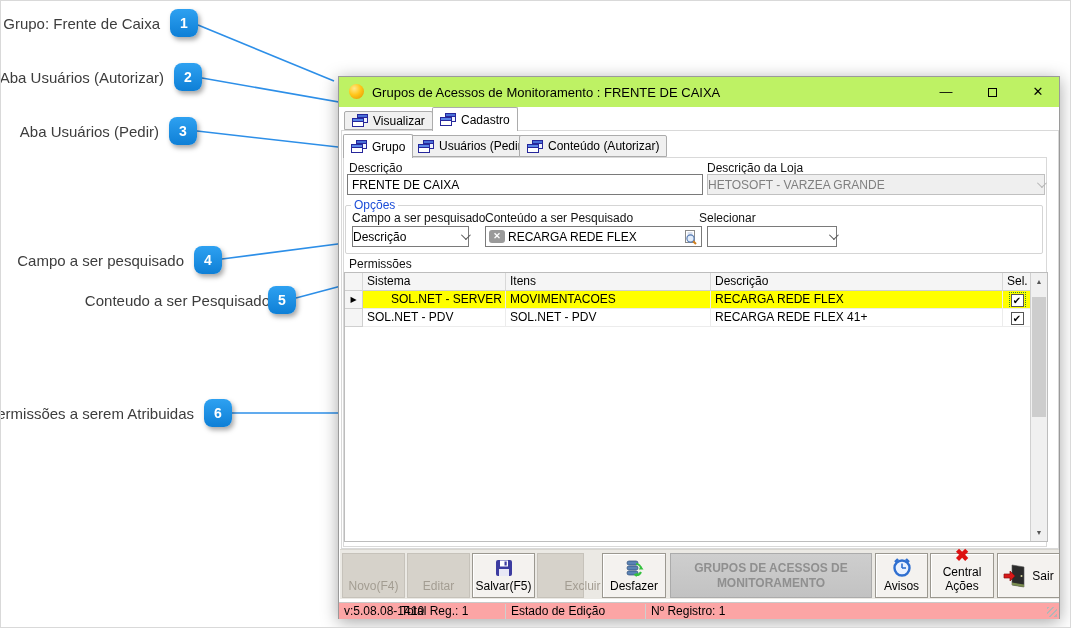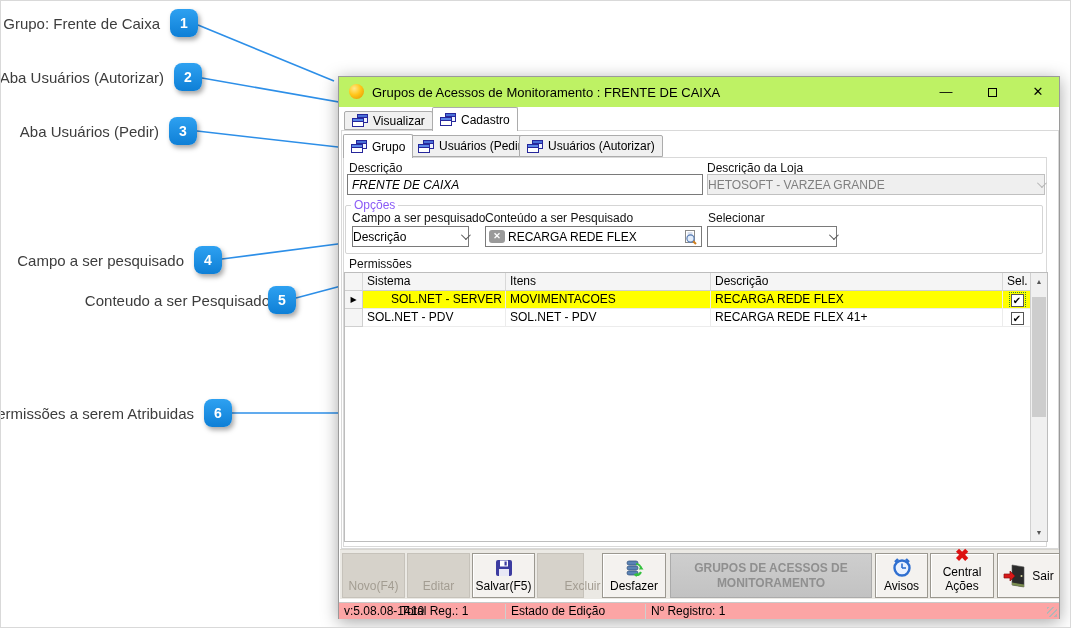--- a/index.html
+++ b/index.html
@@ -42,21 +42,21 @@
   .lbl { position:absolute; font-size:12px; color:#111; white-space:nowrap; }
   .tbox { position:absolute; height:21px; border:1px solid #7a7a7a; background:#fff;
           font-size:12px; color:#000; padding:0 4px; font-family:"Liberation Sans",sans-serif; }
   .combo { position:absolute; height:21px; border:1px solid #7a7a7a; background:#fff;
            font-size:12px; color:#000; display:flex; align-items:center; padding:0 0; }
   .combo .chev { margin-left:auto; width:7px; height:7px; border-right:1.5px solid #555;
                  border-bottom:1.5px solid #555; transform:rotate(45deg) translateY(-2px); }
   .combo.disabled { background:#efefef; border-color:#c0c0c0; color:#7f7f7f; }
   .combo.disabled .chev { border-color:#b5b5b5; }
   .groupbox { position:absolute; border:1px solid #d5d5d5; border-radius:2px; }
-  .grouplegend { position:absolute; font-size:12px; color:#8b5cf6; background:#fff; padding:0 3px; }
+  .grouplegend { position:absolute; font-size:12px; color:#1d4ed8; background:#fff; padding:0 3px; }
   .searchfield { position:absolute; height:21px; border:1px solid #7a7a7a; background:#fff;
                  display:flex; align-items:center; padding:0 3px; gap:3px; font-size:12px; }
   .clear-ic { width:16px; height:13px; background:#9a9a9a; border-radius:3px; color:#fff;
               font-size:9px; line-height:13px; text-align:center; font-weight:bold; flex:0 0 auto; }
   .searchfield .val { flex:1 1 auto; white-space:nowrap; overflow:hidden; }
 
   
   .grid { position:absolute; left:5px; top:195px; width:704px; height:270px;
           border:1px solid #bdbdbd; background:#fff; font-size:12px; }
   .gh { position:absolute; top:0; height:18px; background:#f5f5f5; border-right:1px solid #d8d8d8;
@@ -169,27 +169,27 @@
     <div class="tab" style="left:71px; top:58px; height:22px;">
       <svg class="tabicon" viewBox="0 0 16 13">
           <use href="#cascade"></use>
         </svg>
       <span>Usuários (Pedir)</span>
     </div>
     <div class="tab" style="left:180px; top:58px; height:22px;">
       <svg class="tabicon" viewBox="0 0 16 13">
           <use href="#cascade"></use>
         </svg>
-      <span>Usuários (Autorizar)</span>
+      <span>Conteúdo (Autorizar)</span>
     </div>
 
     <div class="subpage"></div>
 
     <span class="lbl" style="left:10px; top:84px;">Descrição</span>
-    <input class="tbox" style="left: 8px; top: 97px; width: 356px; font-style: italic;" value="FRENTE DE CAIXA">
+    <input class="tbox" style="left: 8px; top: 97px; width: 356px;" value="FRENTE DE CAIXA">
 
     <span class="lbl" style="left:368px; top:84px;">Descrição da Loja</span>
     <div class="combo disabled" style="left:368px; top:97px; width:338px;">
       <span>HETOSOFT - VARZEA GRANDE</span>
       <span class="chev"></span>
     </div>
 
     <div class="groupbox" style="left:6px; top:128px; width:698px; height:49px;"></div>
     <span class="grouplegend" style="left:12px; top:121px;">Opções</span>
 
@@ -205,21 +205,21 @@
       <span class="val">RECARGA REDE FLEX</span>
       <svg width="15" height="16" viewBox="0 0 15 16">
         <rect x="2.5" y="1.5" width="9" height="12" fill="#fff" stroke="#8a8a8a"></rect>
         <line x1="4.5" y1="4" x2="9.5" y2="4" stroke="#b5c4e0"></line>
         <line x1="4.5" y1="6" x2="9.5" y2="6" stroke="#b5c4e0"></line>
         <circle cx="7.5" cy="9.5" r="3.6" fill="rgba(200,220,245,.5)" stroke="#5b7fb5" stroke-width="1.2"></circle>
         <line x1="10.2" y1="12.2" x2="13" y2="15" stroke="#d08020" stroke-width="2"></line>
       </svg>
     </div>
 
-    <span class="lbl" style="left:369px; top:134px;">Selecionar</span>
+    <span class="lbl" style="left:360px; top:134px;">Selecionar</span>
     <div class="combo" style="left:368px; top:149px; width:130px;">
       <span></span>
       <span class="chev"></span>
     </div>
 
     <span class="lbl" style="left:10px; top:180px;">Permissões</span>
     <div class="grid">
       <div class="gh" style="left:0; width:18px;"></div>
       <div class="gh" style="left:18px; width:143px;">Sistema</div>
       <div class="gh" style="left:161px; width:205px;">Itens</div>

